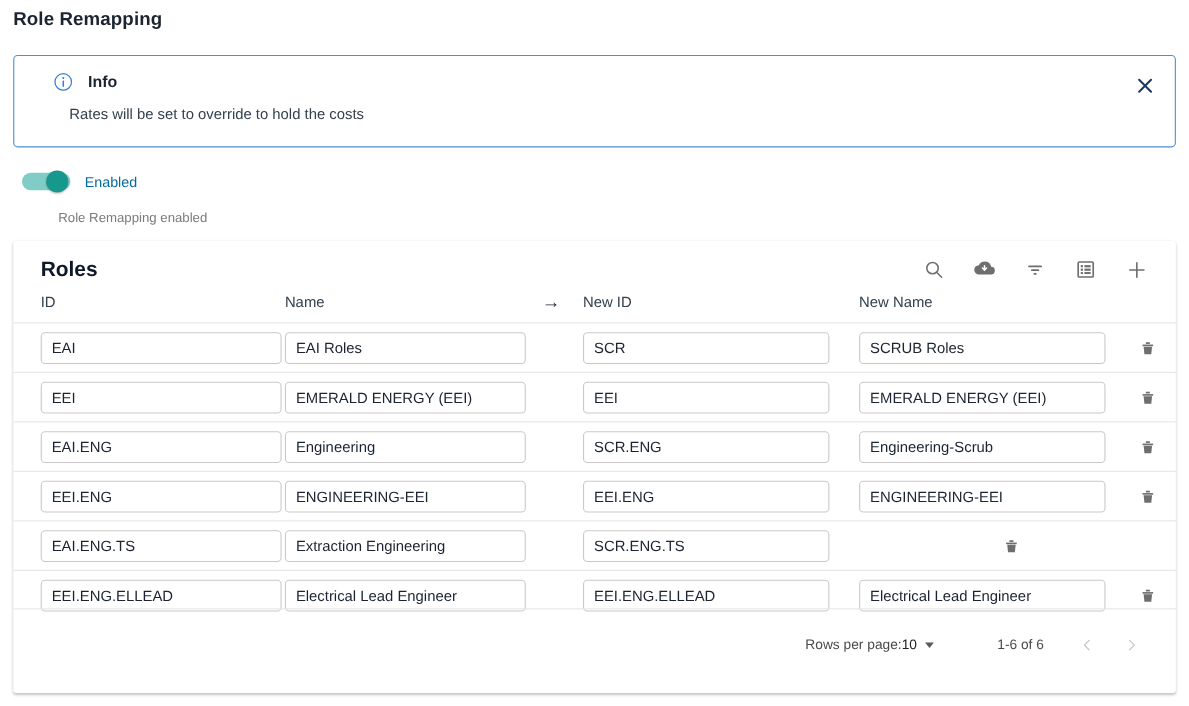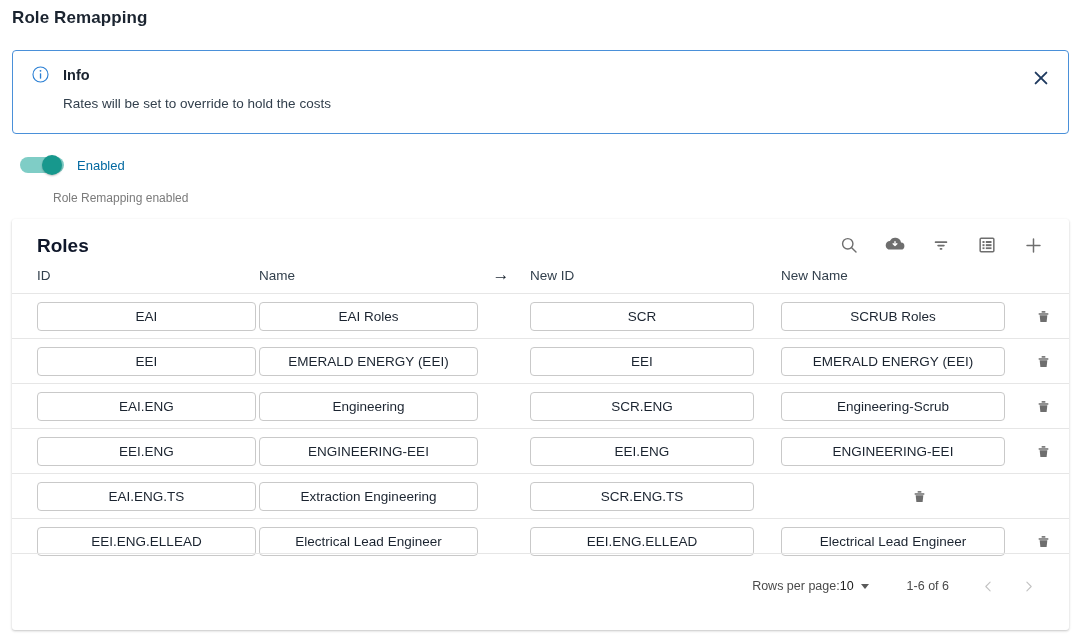--- a/index.html
+++ b/index.html
@@ -38,21 +38,21 @@
     left: 12px;
     top: 50px;
     width: 1057px;
     height: 84px;
     border: 1px solid #4a90d9;
     border-radius: 4px;
     background: #ffffff;
   }
   .info-head {
     position: absolute;
-    left: 18px;
+    left: 35px;
     top: 14px;
     display: flex;
     align-items: center;
     gap: 13px;
   }
   .info-icon { width: 19px; height: 19px; display: block; }
   .info-title {
     font-size: 14.5px;
     font-weight: bold;
     color: #1b2430;
@@ -211,21 +211,20 @@
     width: 219px;
     height: 29px;
     border: 1px solid #c9c9c9;
     border-radius: 4px;
     padding: 0 9px;
     font-size: 13.5px;
     color: #1b2430;
     background: #ffffff;
     font-family: "Liberation Sans", sans-serif;
     outline: none;
-    text-align: center;
   }
   .c-newid .fld   { width: 224px; }
   .c-newname .fld { width: 224px; }
 
   .trash-btn {
     width: 26px; height: 26px;
     display: flex; align-items: center; justify-content: center;
     cursor: pointer; color: #6e6e6e;
     background: none; border: none; padding: 0;
   }
@@ -258,21 +257,21 @@
   }
   .caret {
     width: 0; height: 0;
     border-left: 4.5px solid transparent;
     border-right: 4.5px solid transparent;
     border-top: 5px solid #5a5a5a;
   }
   .pg-range {
     font-size: 12.5px;
     color: #4a4a4a;
-    margin-left: 38px;
+    margin-left: 58px;
   }
   .pg-nav {
     display: flex;
     align-items: center;
     margin-left: 28px;
     gap: 18px;
   }
   .pg-btn {
     width: 22px; height: 22px;
     display: flex; align-items: center; justify-content: center;

